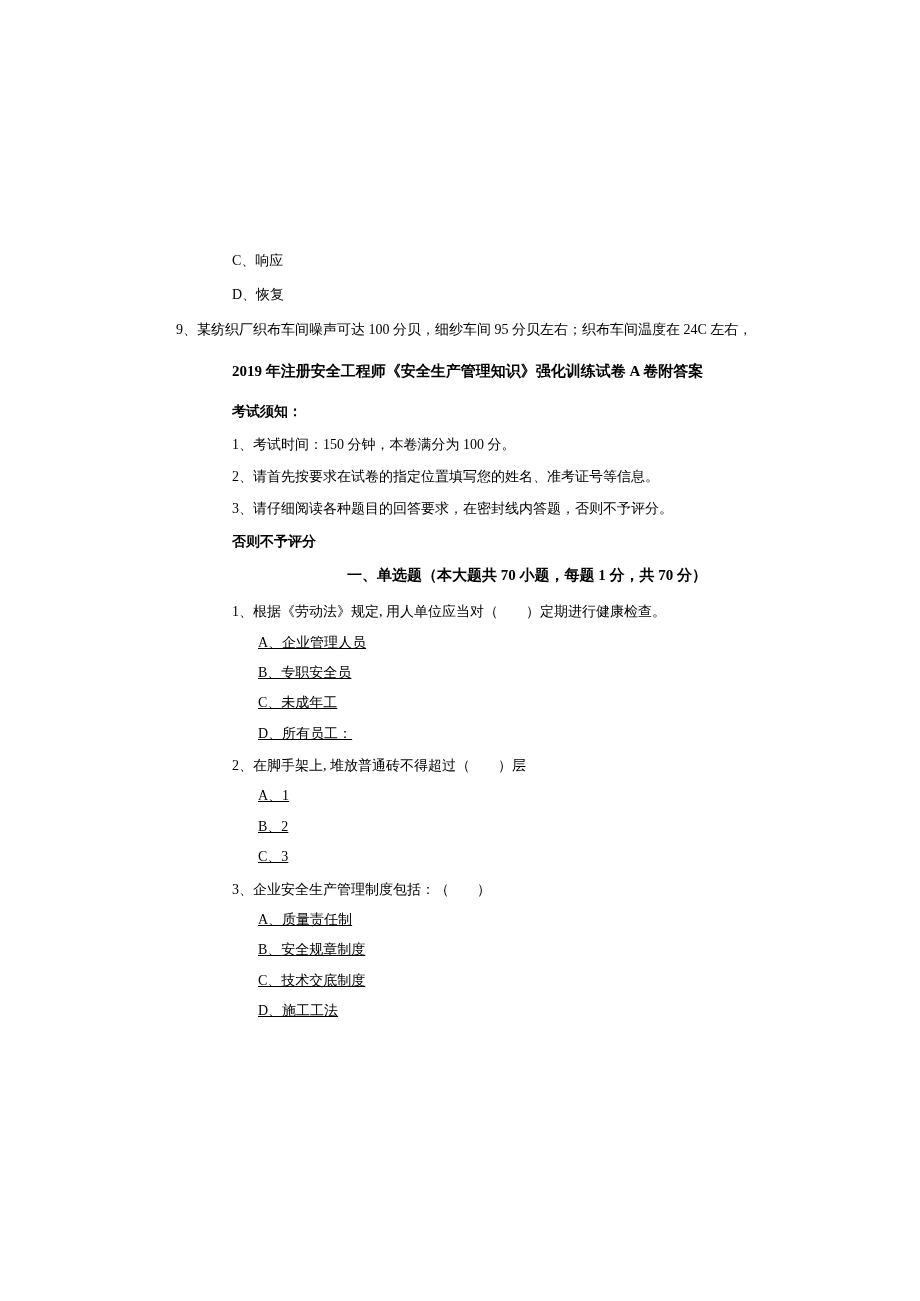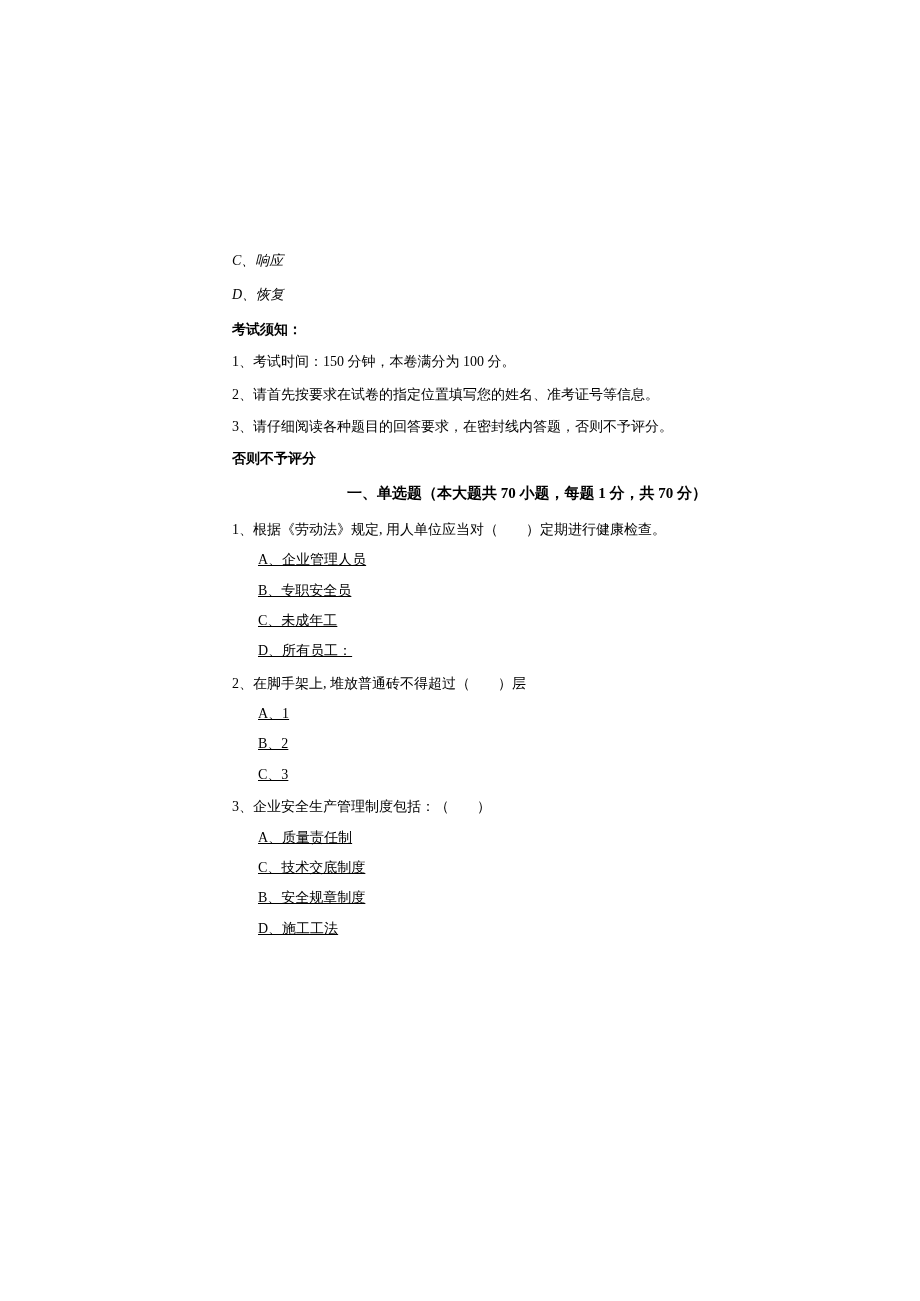--- a/index.html
+++ b/index.html
@@ -19,21 +19,20 @@
     padding: 0;
     box-sizing: border-box;
   }
   .content {
     margin-left: 232px;
     width: 560px;
   }
   .stray-options {
     margin-left: -40px;
     margin-top: 250px;
-    font-style: italic;
   }
   .stray-options .opt {
     margin-left: 40px;
     margin-bottom: 12px;
   }
   .stray-q {
     margin-left: -56px;
     margin-top: 6px;
     margin-bottom: 18px;
   }
@@ -76,21 +75,23 @@
 </head>
 <body>
 
 <div class="page">
   <div class="content">
 
     <div class="stray-options">
       <div class="opt">C、响应</div>
       <div class="opt">D、恢复</div>
     </div>
+    <div class="stray-q">9、某纺织厂织布车间噪声可达 100 分贝，细纱车间 95 分贝左右；织布车间温度在 24C 左右，</div>
 
+    <div class="title">2019 年注册安全工程师《安全生产管理知识》强化训练试卷 A 卷附答案</div>
 
     <div class="subheading">考试须知：</div>
     <div class="notice">
       <div class="numlist">1、考试时间：150 分钟，本卷满分为 100 分。</div>
       <div class="numlist">2、请首先按要求在试卷的指定位置填写您的姓名、准考证号等信息。</div>
       <div class="numlist">3、请仔细阅读各种题目的回答要求，在密封线内答题，否则不予评分。</div>
     </div>
 
     <div class="subheading">否则不予评分</div>
 
@@ -112,20 +113,20 @@
         <div class="opt">A、1</div>
         <div class="opt">B、2</div>
         <div class="opt">C、3</div>
       </div>
     </div>
 
     <div class="question">
       <div class="stem">3、企业安全生产管理制度包括：（　　）</div>
       <div class="options">
         <div class="opt">A、质量责任制</div>
+        <div class="opt">B、安全规章制度</div>
         <div class="opt">C、技术交底制度</div>
-        <div class="opt">B、安全规章制度</div>
         <div class="opt">D、施工工法</div>
       </div>
     </div>
 
   </div>
 </div>
 
 </body></html>

